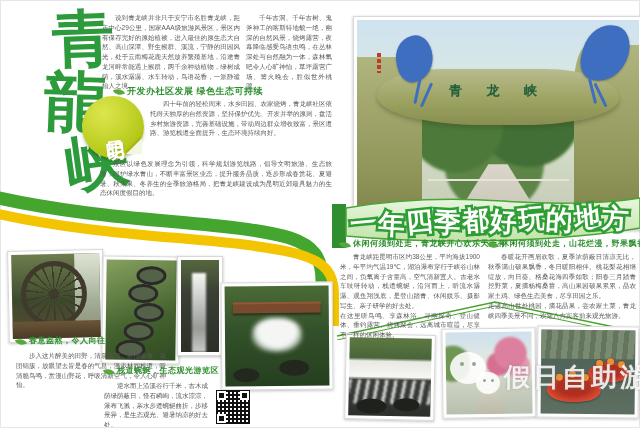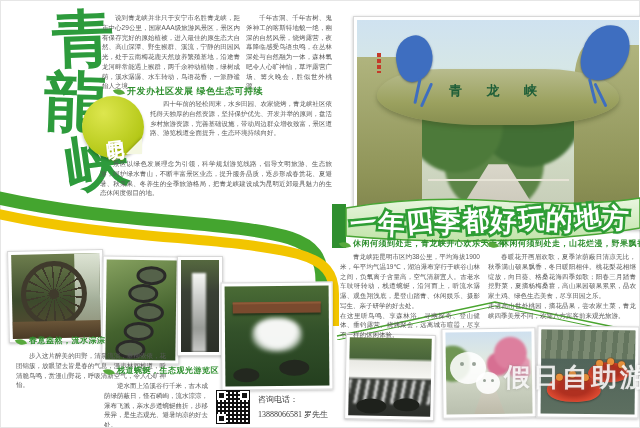--- a/index.html
+++ b/index.html
@@ -188,35 +188,31 @@
   <div class="photo" style="left:221px;top:282px;transform:rotate(-.5deg);">
     <div class="ph ph-stream" style="width:104px;height:100px;">
       <div class="b bridge"></div>
       <div class="b cascade"></div>
       <div class="rock" style="left:8%;bottom:4%;width:26px;height:14px;"></div>
       <div class="rock" style="left:52%;bottom:10%;width:30px;height:16px;"></div>
     </div>
   </div>
 
   <span class="abs leaf" style="left:16px;top:338px;"></span>
-  <div class="abs subhead sm" style="left:29px;top:335px;">春意盎然，流水淙淙</div>
+  <div class="abs subhead sm" style="left:29px;top:335px;">春意盎然，令人向往</div>
   <div class="abs body-txt" style="left:16px;top:351px;width:150px;height:52px;">步入这片醉美的田野，清泉流淌，垂柳依依，花团锦簇，放眼望去皆是春的气息，漫步林间栈道，听清脆鸟鸣，赏漫山野花，呼吸清新空气，令人心旷神怡。</div>
 
   <span class="abs leaf" style="left:104px;top:368px;"></span>
   <div class="abs subhead sm" style="left:117px;top:365px;">栈道蜿蜒，生态观光游览区</div>
   <div class="abs body-txt" style="left:104px;top:381px;width:104px;height:46px;">逆水而上沿溪谷行千米，古木成荫绿荫蔽日，怪石嶙峋，流水淙淙，瀑布飞溅，亲水步道蜿蜒曲折，步移景异，是生态观光、避暑纳凉的好去处。</div>
 
   <div class="abs qr">
     <div class="qr-eye" style="left:1px;top:1px;"></div>
     <div class="qr-eye" style="right:1px;top:1px;"></div>
     <div class="qr-eye" style="left:1px;bottom:1px;"></div>
-  </div>
-  <div class="abs contact">
-    <div>咨询电话：</div>
-    <div>13888066581 罗先生</div>
   </div>
 
   <div class="photo" style="left:347px;top:16px;margin-left:6px;">
     <div class="ph ph-gate" style="width:282px;height:206px;">
       <div class="b gate-trees"></div>
       <div class="b gate-path"></div>
       <div class="b gate-fence"></div>
       <div class="b gate-pillar l"></div>
       <div class="b gate-pillar r"></div>
       <div class="b red-ins"></div>

